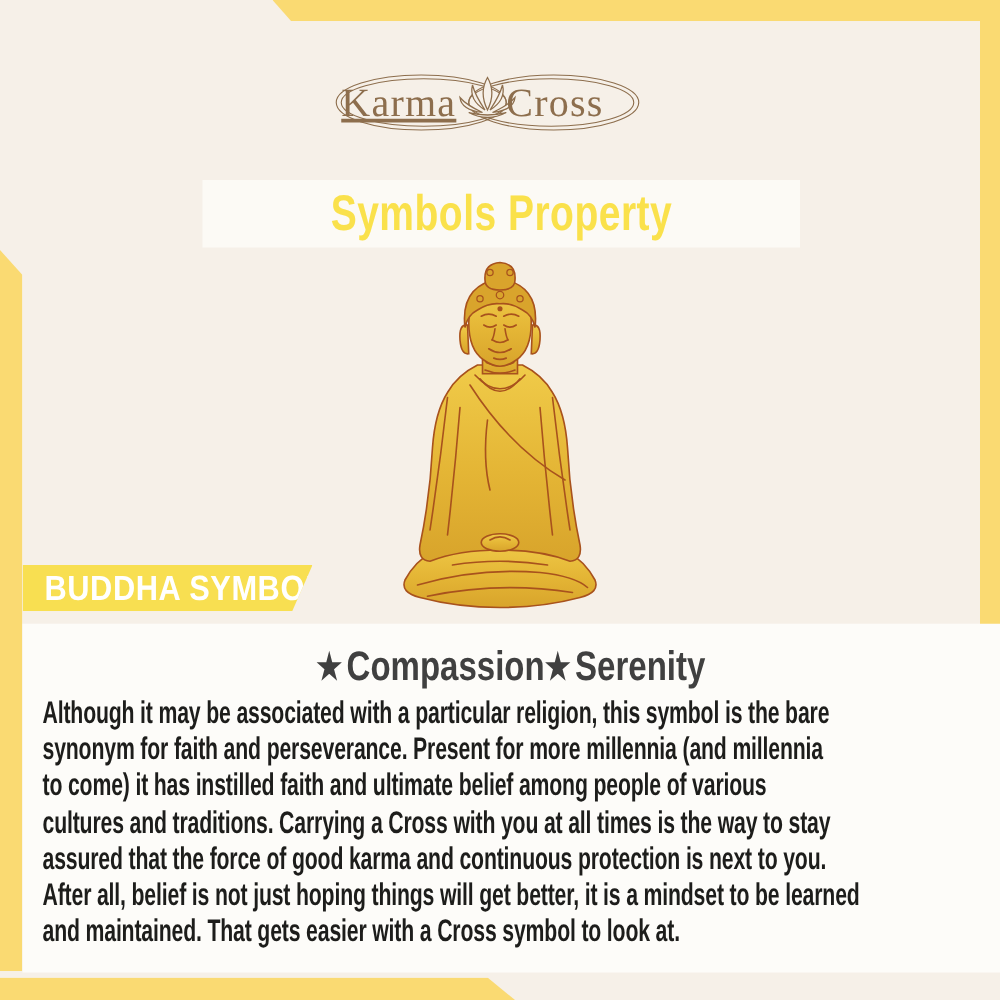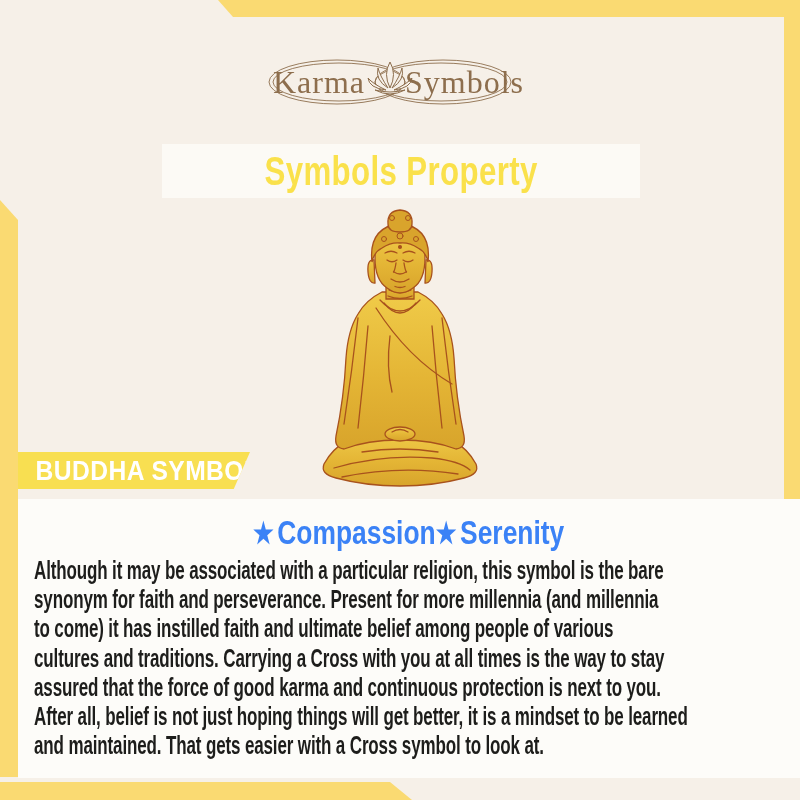--- a/index.html
+++ b/index.html
@@ -19,21 +19,21 @@
   .band-bottom{left:0;top:782px;width:412px;height:18px;
     clip-path:polygon(0 0,390px 0,100% 100%,0 100%);}
   
   .logo{position:absolute;left:265px;top:50px;width:250px;height:64px;}
   .logo svg{position:absolute;left:0;top:0;}
   .brand-word{
     position:absolute;top:14px;
     font-family:"Liberation Serif",serif;
     font-size:32px;color:#8D6E4D;letter-spacing:1px;
   }
-  .brand-left{left:8px;}
+  .brand-left{left:8px;text-decoration:underline;}
   .brand-right{left:140px;}
   
   .title-banner{
     position:absolute;left:162px;top:144px;width:478px;height:54px;
     background:#FCFAF5;display:flex;align-items:center;justify-content:center;
   }
   .title-text{
     font-size:40px;font-weight:bold;color:#FAE14B;letter-spacing:.5px;
     display:inline-block;transform:scaleX(.78);white-space:nowrap;
   }
@@ -51,21 +51,21 @@
     white-space:nowrap;letter-spacing:.5px;
   }
   
   .panel{
     position:absolute;left:18px;top:499px;width:782px;height:279px;
     background:#FDFCF9;
   }
   .traits{
     position:absolute;left:0;top:14px;width:100%;height:40px;
     display:flex;align-items:center;justify-content:center;
-    color:#3b82f6;white-space:nowrap;
+    color:#404040;white-space:nowrap;
   }
   .traits .group{display:inline-block;transform:scaleX(.8);}
   .star{font-size:29px;font-weight:bold;vertical-align:1px;}
   .trait-label{font-size:33px;font-weight:bold;letter-spacing:0;}
   .bodytext{position:absolute;left:16px;top:57px;color:#1D1D1B;}
   .body-line{height:29.2px;line-height:29.2px;white-space:nowrap;}
   .body-line span{
     display:inline-block;transform:scaleX(.68);transform-origin:left center;
     font-size:25px;font-weight:bold;letter-spacing:-.2px;
   }
@@ -91,21 +91,21 @@
       <g fill="#F6F0E8" stroke="#8D6E4D" stroke-width="1">
         <path d="M103,28 Q104,38 121,40 Q108,34 103,28 Z"></path>
         <path d="M147,28 Q146,38 129,40 Q142,34 147,28 Z"></path>
         <path d="M113,18 Q110,30 123,38 Q115,26 113,18 Z"></path>
         <path d="M137,18 Q140,30 127,38 Q135,26 137,18 Z"></path>
         <path d="M125,12 Q118,24 125,38 Q132,24 125,12 Z"></path>
         <path d="M110,40 Q125,48 140,40 Q125,44 110,40 Z"></path>
       </g>
     </svg>
     <span class="brand-word brand-left">Karma</span>
-    <span class="brand-word brand-right">Symbols</span>
+    <span class="brand-word brand-right">Cross</span>
   </div>
 
   <div class="title-banner">
     <span class="title-text">Symbols Property</span>
   </div>
 
   <div class="buddha">
     <svg width="176" height="282" viewBox="0 0 176 282">
       <defs>
         <linearGradient id="gold" x1="0" y1="0" x2="0" y2="1">

